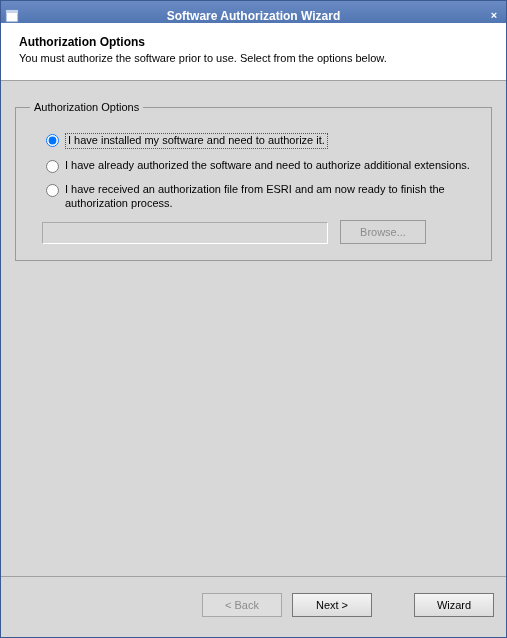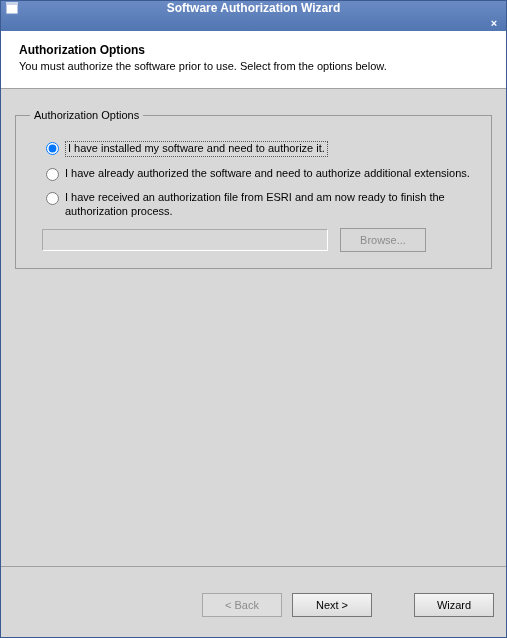--- a/index.html
+++ b/index.html
@@ -16,29 +16,28 @@
   .window {
     width: 507px;
     height: 638px;
     box-sizing: border-box;
     border: 1px solid #3b5a92;
     background: #d8d8d8;
     display: flex;
     flex-direction: column;
   }
   .titlebar {
-    height: 30px;
+    height: 22px;
     background: linear-gradient(to bottom, #6a8ac4 0%, #5176b2 100%);
     display: flex;
-    align-items: flex-start;
+    align-items: flex-end;
     color: #ffffff;
     user-select: none;
     padding: 0 4px;
     box-sizing: border-box;
-    flex-direction: column;
   }
   .titlebar .appicon {
     width: 14px;
     height: 14px;
     margin-right: 6px;
     display: inline-block;
   }
   .titlebar .appicon svg { display: block; }
   .titlebar .title {
     position: absolute;
@@ -106,21 +105,21 @@
   }
   .radio-row label {
     line-height: 1.25;
   }
   .radio-row label.selected-label {
     border: 1px dotted #555;
     padding: 0 2px;
   }
   .file-row {
     display: flex;
-    align-items: center;
+    align-items: flex-end;
     gap: 12px;
     margin: 6px 0 0 12px;
   }
   .file-input {
     width: 286px;
     height: 22px;
     border: 1px inset #ffffff;
     background: #d8d8d8;
     box-sizing: border-box;
     padding: 2px 4px;
@@ -133,21 +132,21 @@
     background: #d8d8d8;
     color: #8c8c8c;
     text-align: center;
     line-height: 22px;
     font-size: 11px;
     box-sizing: border-box;
   }
   .footer {
     border-top: 1px solid #a0a0a0;
     background: #d8d8d8;
-    padding: 26px 12px 20px 12px;
+    padding: 16px 12px 20px 12px;
     display: flex;
     justify-content: flex-end;
     gap: 10px;
     box-sizing: border-box;
   }
   .btn {
     width: 80px;
     height: 24px;
     border: 1px solid #777;
     background: linear-gradient(to bottom, #f4f4f4 0%, #dcdcdc 100%);

